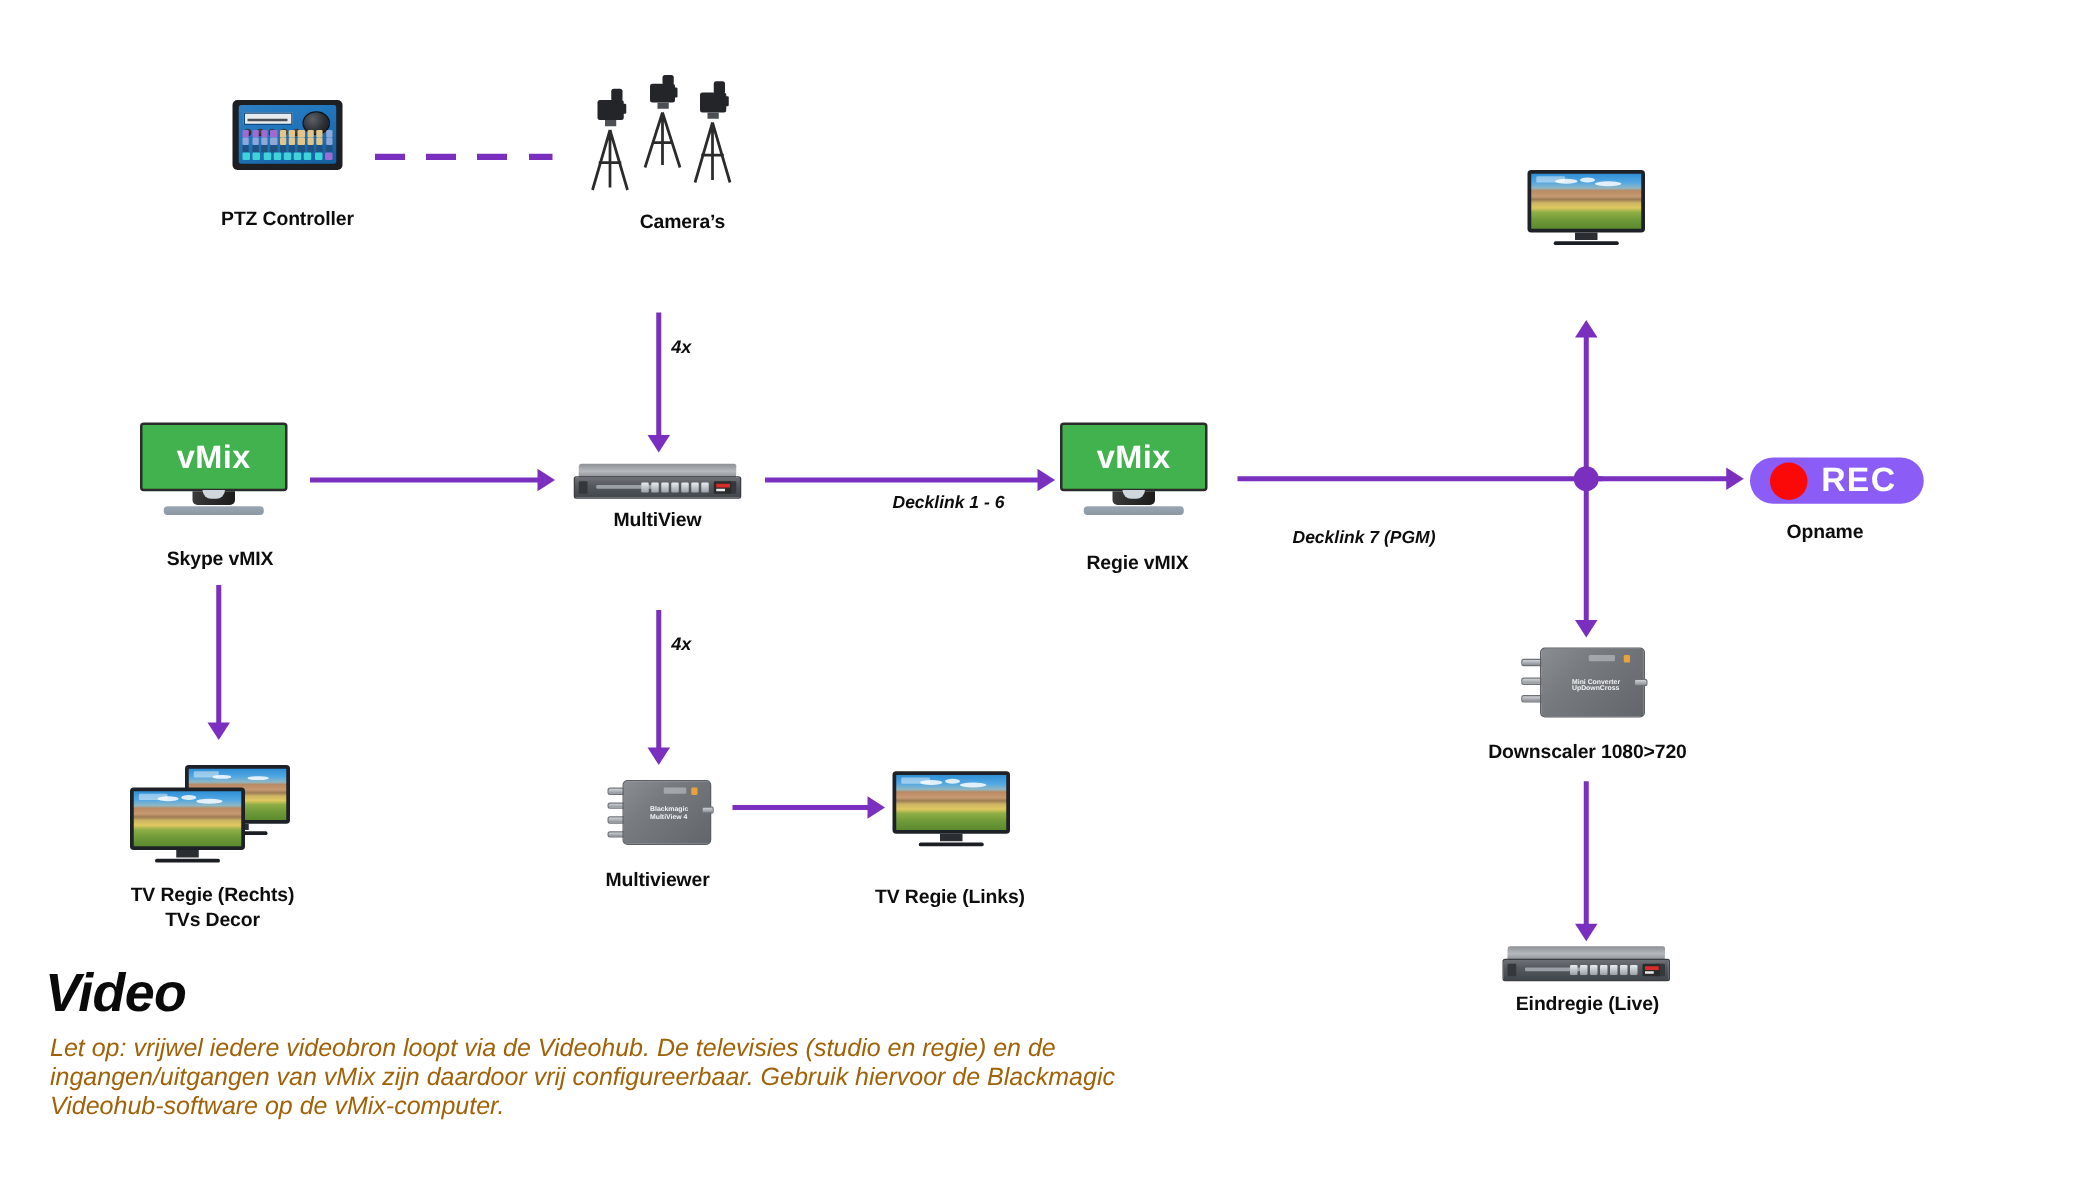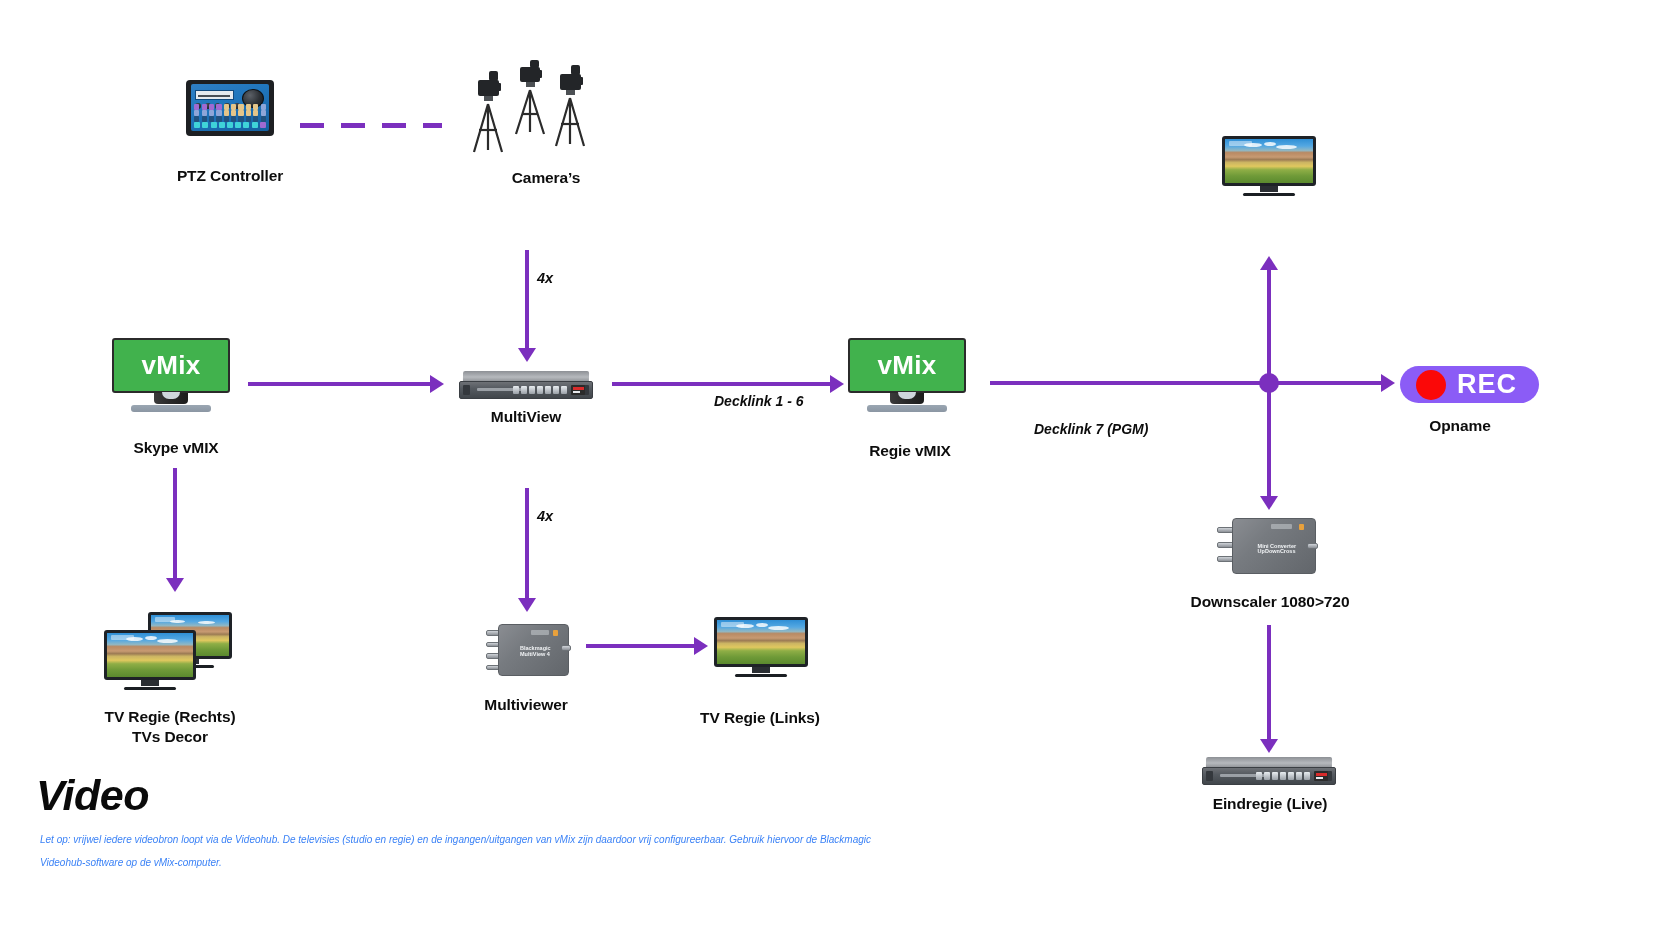--- a/index.html
+++ b/index.html
@@ -430,24 +430,24 @@
   #title {
     position: absolute;
     font-size: 43px;
     font-weight: bold;
     font-style: italic;
     letter-spacing: -0.5px;
     color: #0a0a0a;
   }
   #note {
     position: absolute;
-    font-size: 10px;
+    font-size: 20px;
     font-style: italic;
     line-height: 23px;
-    color: #3b82f6;
+    color: #a16207;
     width: 860px;
   }
 </style>
 </head>
 <body>
 
 <div id="canvas">
 
   <div class="ptz node" style="left:186px; top:80px; width:88px; height:56px;">
     <div class="shell">

